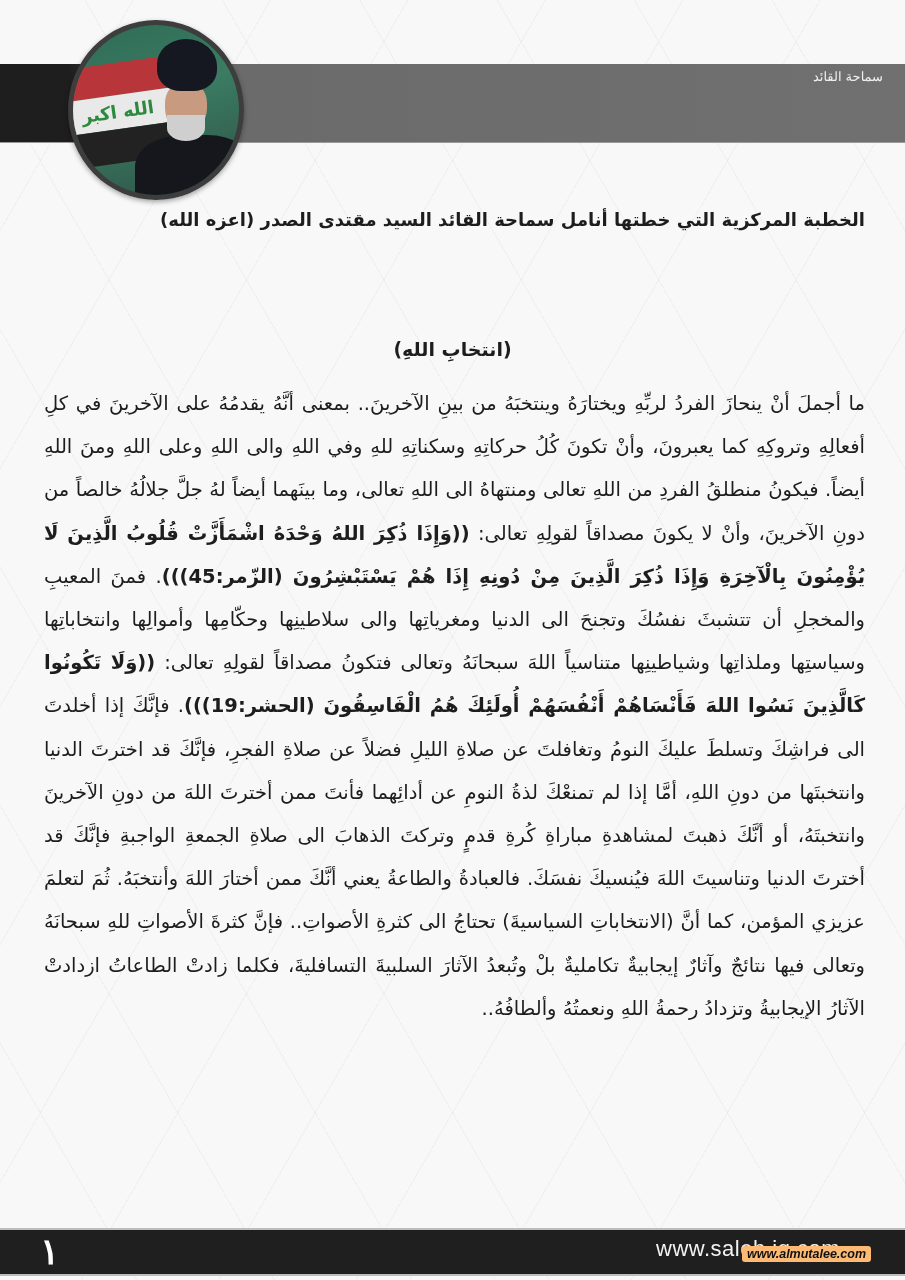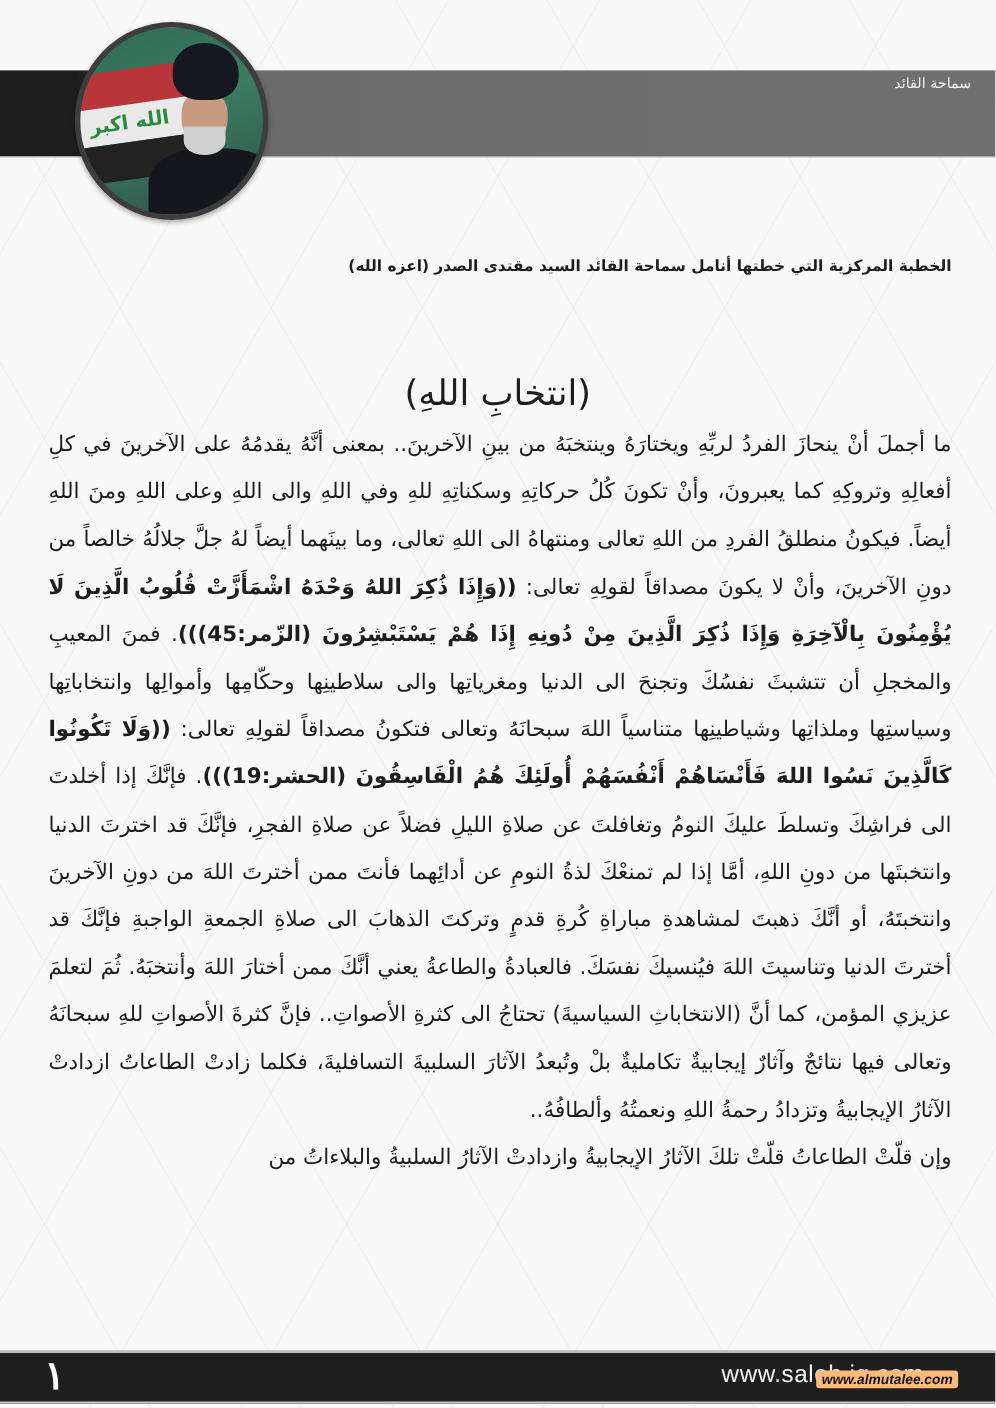--- a/index.html
+++ b/index.html
@@ -46,25 +46,25 @@
     border-radius:40% 40% 50% 50%; }
   .beard { position:absolute; left:32px; top:76px; width:38px; height:26px; background:#cfcfcf;
     border-radius:0 0 50% 50%; }
   .robe { position:absolute; left:0; top:96px; width:120px; height:80px; background:#15171c;
     border-radius:40% 40% 0 0; }
 
   .header-text {
     position:absolute; top:202px; left:40px; right:40px; z-index:2;
     direction:rtl; text-align:right;
     font-family:"DejaVu Sans", sans-serif; font-weight:bold;
-    font-size:14px; line-height:36px; color:#1d1d1d;margin-top:22px;
+    font-size:18px; line-height:36px; color:#1d1d1d;
   }
   .doc-title {
     position:absolute; top:338px; left:0; right:0; z-index:2; text-align:center;
-    direction:rtl; font-weight:normal; font-size:32px; color:#1d1d1d;
+    direction:rtl; font-weight:bold; font-size:19px; color:#1d1d1d;
   }
   .body-text {
     position:absolute; top:382px; left:44px; right:40px; z-index:2;
     direction:rtl; text-align:justify; text-align-last:right;
     font-family:"DejaVu Sans", sans-serif;
     font-size:19.5px; line-height:43.2px; color:#1d1d1d;
   }
   .body-text p { margin:0; }
   .body-text .verse { font-weight:bold; }
 
@@ -112,20 +112,19 @@
 </div>
 
 <div class="header-text">
   <div>الخطبة المركزية التي خطتها أنامل سماحة القائد السيد مقتدى الصدر (اعزه الله)</div>
 </div>
 
 <div class="doc-title">(انتخابِ اللهِ)</div>
 
 <div class="body-text">
   <p><span>ما أجملَ أنْ ينحازَ الفردُ لربِّهِ ويختارَهُ وينتخبَهُ من بينِ الآخرينَ.. بمعنى أنَّهُ يقدمُهُ على الآخرينَ في كلِ أفعالِهِ وتروكِهِ كما يعبرونَ، وأنْ تكونَ كُلُ حركاتِهِ وسكناتِهِ للهِ وفي اللهِ والى اللهِ وعلى اللهِ ومنَ اللهِ أيضاً. فيكونُ منطلقُ الفردِ من اللهِ تعالى ومنتهاهُ الى اللهِ تعالى، وما بينَهما أيضاً لهُ جلَّ جلالُهُ خالصاً من دونِ الآخرينَ، وأنْ لا يكونَ مصداقاً لقولِهِ تعالى: </span><span class="verse">((وَإِذَا ذُكِرَ اللهُ وَحْدَهُ اشْمَأَزَّتْ قُلُوبُ الَّذِينَ لَا يُؤْمِنُونَ بِالْآخِرَةِ وَإِذَا ذُكِرَ الَّذِينَ مِنْ دُونِهِ إِذَا هُمْ يَسْتَبْشِرُونَ (الزّمر:45)))</span><span>. فمنَ المعيبِ والمخجلِ أن تتشبثَ نفسُكَ وتجنحَ الى الدنيا ومغرياتِها والى سلاطينِها وحكّامِها وأموالِها وانتخاباتِها وسياستِها وملذاتِها وشياطينِها متناسياً اللهَ سبحانَهُ وتعالى فتكونُ مصداقاً لقولِهِ تعالى: </span><span class="verse">((وَلَا تَكُونُوا كَالَّذِينَ نَسُوا اللهَ فَأَنْسَاهُمْ أَنْفُسَهُمْ أُولَئِكَ هُمُ الْفَاسِقُونَ (الحشر:19)))</span><span>. فإنَّكَ إذا أخلدتَ الى فراشِكَ وتسلطَ عليكَ النومُ وتغافلتَ عن صلاةِ الليلِ فضلاً عن صلاةِ الفجرِ، فإنَّكَ قد اخترتَ الدنيا وانتخبتَها من دونِ اللهِ، أمَّا إذا لم تمنعْكَ لذةُ النومِ عن أدائِهما فأنتَ ممن أخترتَ اللهَ من دونِ الآخرينَ وانتخبتَهُ، أو أنَّكَ ذهبتَ لمشاهدةِ مباراةِ كُرةِ قدمٍ وتركتَ الذهابَ الى صلاةِ الجمعةِ الواجبةِ فإنَّكَ قد أخترتَ الدنيا وتناسيتَ اللهَ فيُنسيكَ نفسَكَ. فالعبادةُ والطاعةُ يعني أنَّكَ ممن أختارَ اللهَ وأنتخبَهُ. ثُمَ لتعلمَ عزيزي المؤمن، كما أنَّ (الانتخاباتِ السياسيةَ) تحتاجُ الى كثرةِ الأصواتِ.. فإنَّ كثرةَ الأصواتِ للهِ سبحانَهُ وتعالى فيها نتائجٌ وآثارٌ إيجابيةٌ تكامليةٌ بلْ وتُبعدُ الآثارَ السلبيةَ التسافليةَ، فكلما زادتْ الطاعاتُ ازدادتْ الآثارُ الإيجابيةُ وتزدادُ رحمةُ اللهِ ونعمتُهُ وألطافُهُ..</span></p>
-  <p>وإن قلّتْ الطاعاتُ قلّتْ تلكَ الآثارُ الإيجابيةُ وازدادتْ الآثارُ السلبيةُ والبلاءاتُ من</p>
 </div>
 
 <div class="footer">
   <div class="page-num">١</div>
   <div class="site">www.saleh.iq.com</div>
   <div class="watermark">www.almutalee.com</div>
 </div>
 
 </body></html>

